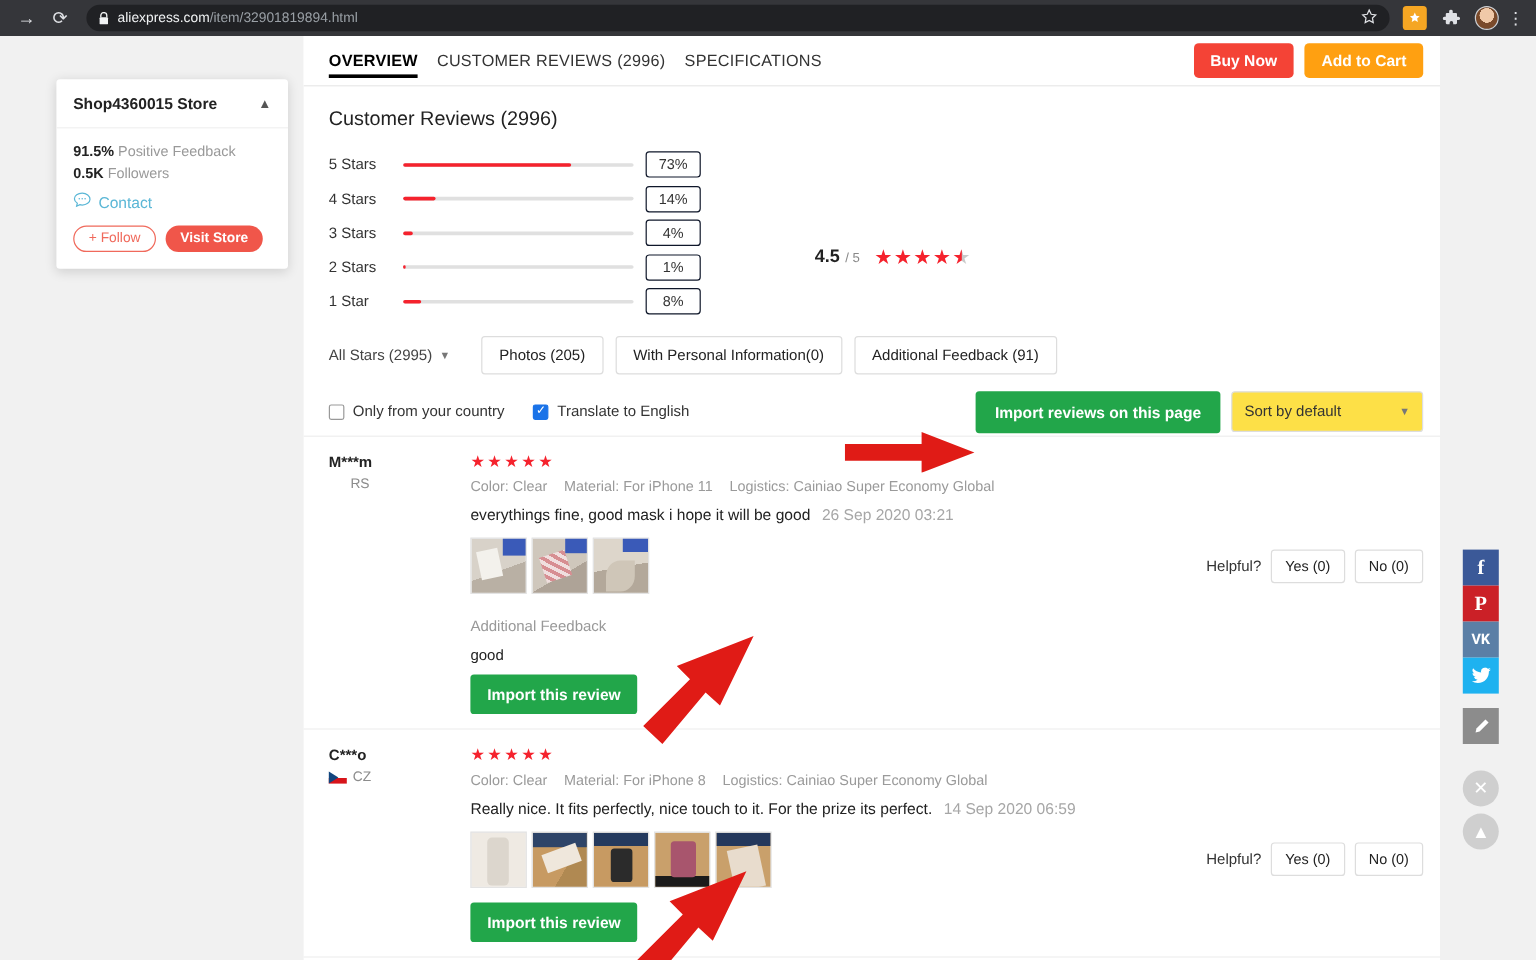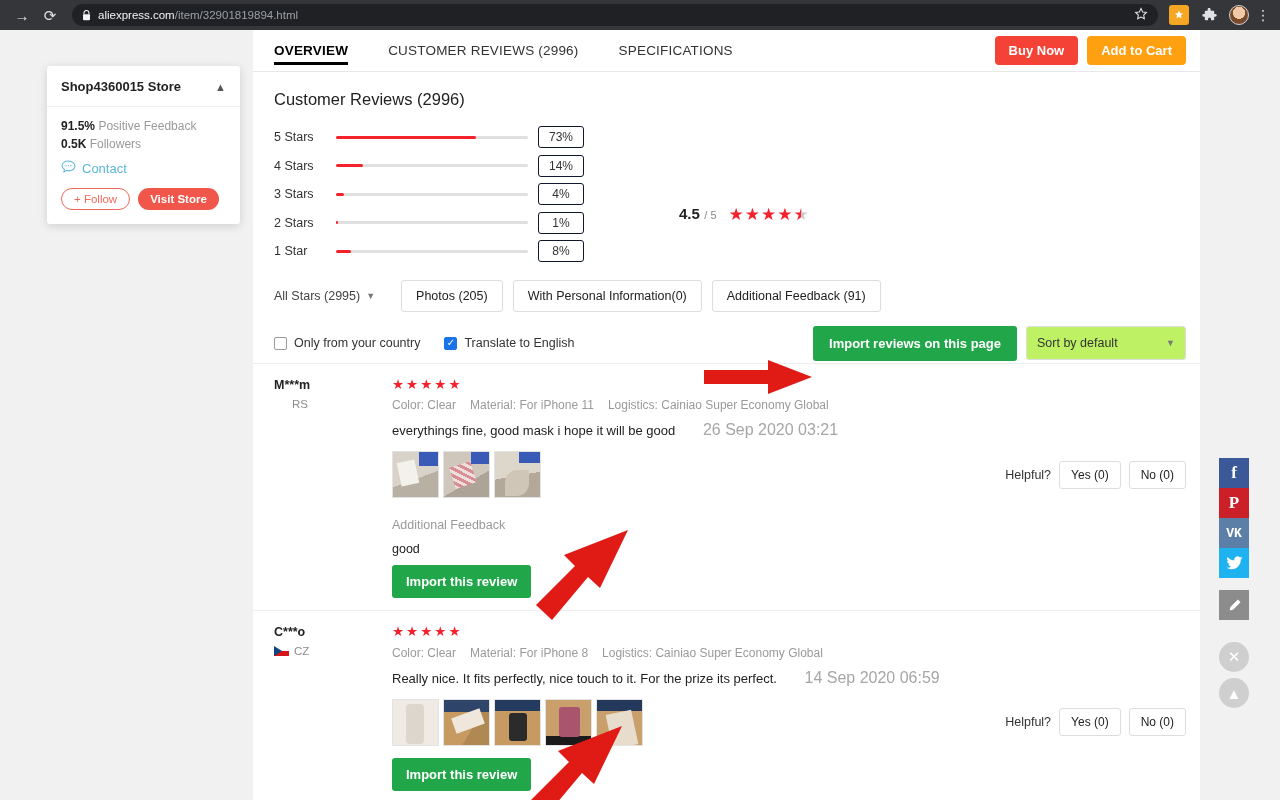--- a/index.html
+++ b/index.html
@@ -49,21 +49,21 @@
     position: absolute; left: 253px; top: 0; width: 947px; height: 770px;
     background: #fff;
   }
 
   
   .topbar {
     height: 42px; border-bottom: 1px solid #e8e8e8;
     display: flex; align-items: center; padding: 0 14px 0 21px;
     background: #fff;
   }
-  .tabs { display: flex; align-items: stretch; height: 36px; gap: 40px; }
+  .tabs { display: flex; align-items: stretch; height: 36px; gap: 16px; }
   .tab {
     display: flex; align-items: center; font-size: 13.5px; color: #333;
     letter-spacing: .2px; position: relative;
   }
   .tab.active { color: #000; font-weight: bold; }
   .tab.active::after {
     content: ""; position: absolute; left: 0; right: 0; bottom: 4px;
     height: 3px; background: #000;
   }
   .buy-group { margin-left: auto; display: flex; gap: 9px; }
@@ -131,21 +131,21 @@
     background: #1a73e8; border-color: #1a73e8;
     display: flex; align-items: center; justify-content: center;
     color: #fff; font-size: 10px; line-height: 1;
   }
   .import-page-btn {
     margin-left: auto; background: #22a64a; color: #fff; border: none;
     border-radius: 3px; font-size: 13px; font-weight: bold;
     padding: 10px 16px; font-family: "Liberation Sans", sans-serif; cursor: pointer;
   }
   .sort-select {
-    margin-left: 9px; border: 1px solid #ddd; border-radius: 3px; background: #bef264;
+    margin-left: 9px; border: 1px solid #ddd; border-radius: 3px; background: #fde047;
     font-size: 12.5px; color: #333; padding: 9px 10px; width: 160px;
     display: flex; align-items: center; justify-content: space-between; cursor: pointer;
   }
 
   
   .review { display: flex; padding: 14px 14px 0 21px; border-bottom: 1px solid #eee; }
   .rv-user { width: 118px; flex: 0 0 118px; }
   .rv-name { font-size: 12.5px; font-weight: bold; color: #222; }
   .rv-country {
     margin-top: 6px; display: flex; align-items: center; gap: 5px;
@@ -159,21 +159,21 @@
   .flag-cz::before {
     content: ""; position: absolute; left: 0; top: 0;
     border-style: solid; border-width: 5px 0 5px 8px;
     border-color: transparent transparent transparent #11457e;
   }
   .rv-body { flex: 1 1 auto; padding-bottom: 12px; }
   .rv-stars { display: flex; gap: 2px; margin-bottom: 7px; }
   .rv-stars .star { font-size: 13.5px; }
   .rv-meta { font-size: 12px; color: #9a9a9a; margin-bottom: 9px; display: flex; gap: 14px; }
   .rv-text { font-size: 13px; color: #222; margin-bottom: 12px; }
-  .rv-date { color: #a6a6a6; font-size: 16px; margin-left: 24px; }
+  .rv-date { color: #a6a6a6; font-size: 13px; margin-left: 6px; }
   .thumbs { display: flex; gap: 4px; }
   .thumb {
     width: 47px; height: 47px; border: 1px solid #e3e3e3; background: #efefef;
     overflow: hidden; position: relative; cursor: pointer;
   }
   .thumb i { position: absolute; display: block; }
   .rv-right { margin-left: auto; display: flex; align-items: center; gap: 8px; padding-left: 20px; }
   .helpful-label { font-size: 12.5px; color: #333; }
   .vote-btn {
     border: 1px solid #ddd; border-radius: 3px; background: #fff;

